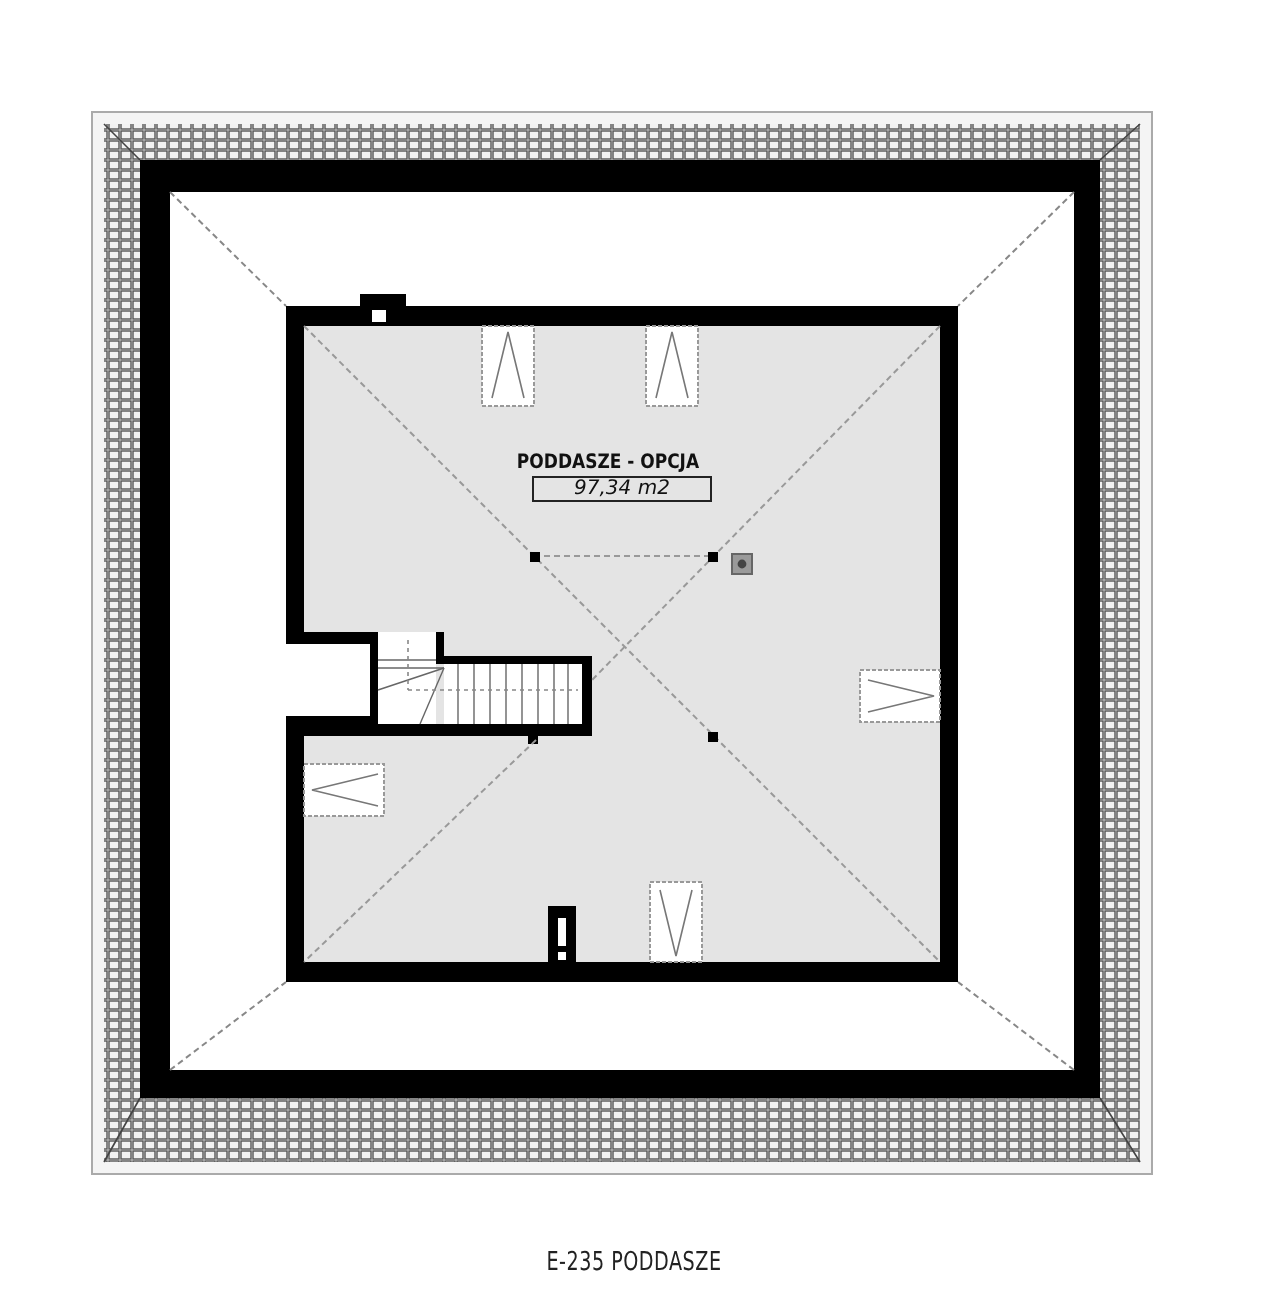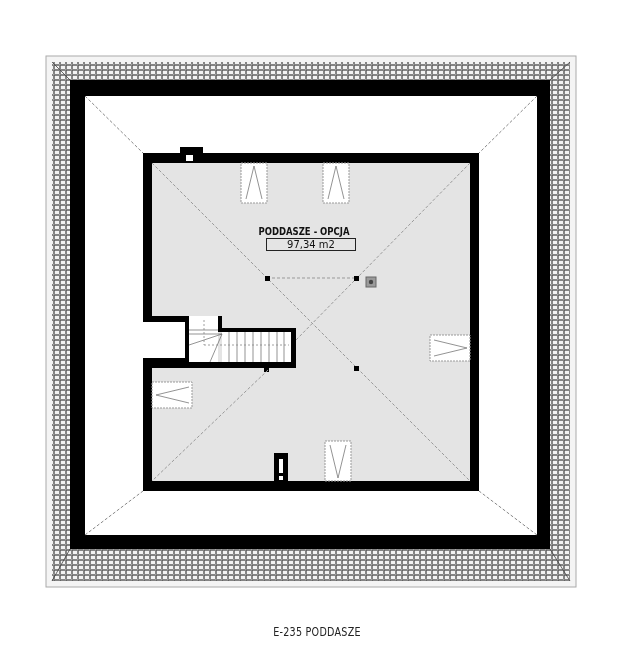--- a/index.html
+++ b/index.html
@@ -12,21 +12,21 @@
   }
   .room-label {
     position: absolute; left: 238px; top: 226px; width: 132px; text-align: center;
     font-family: "DejaVu Sans", sans-serif; font-weight: bold; font-size: 10px; color: #111;
     transform: scaleX(0.85);
   }
   .room-area {
     position: absolute; left: 266px; top: 238px; width: 90px; height: 13px;
     border: 1px solid #222; box-sizing: border-box;
     font-family: "DejaVu Sans", sans-serif; font-size: 10px; color: #111;
-    text-align: center; line-height: 11px; background: transparent;
+    text-align: center; line-height: 11px; background: transparent; font-style: italic;
   }
 </style>
 </head>
 <body>
 
 <svg width="634" height="649" viewBox="0 0 634 649">
   <defs>
     <pattern id="tiles" width="6" height="5" patternUnits="userSpaceOnUse">
       <rect width="6" height="5" fill="#f2f2f2"></rect>
       <rect x="0.5" y="0.5" width="5" height="4" fill="none" stroke="#555" stroke-width="0.7"></rect>

